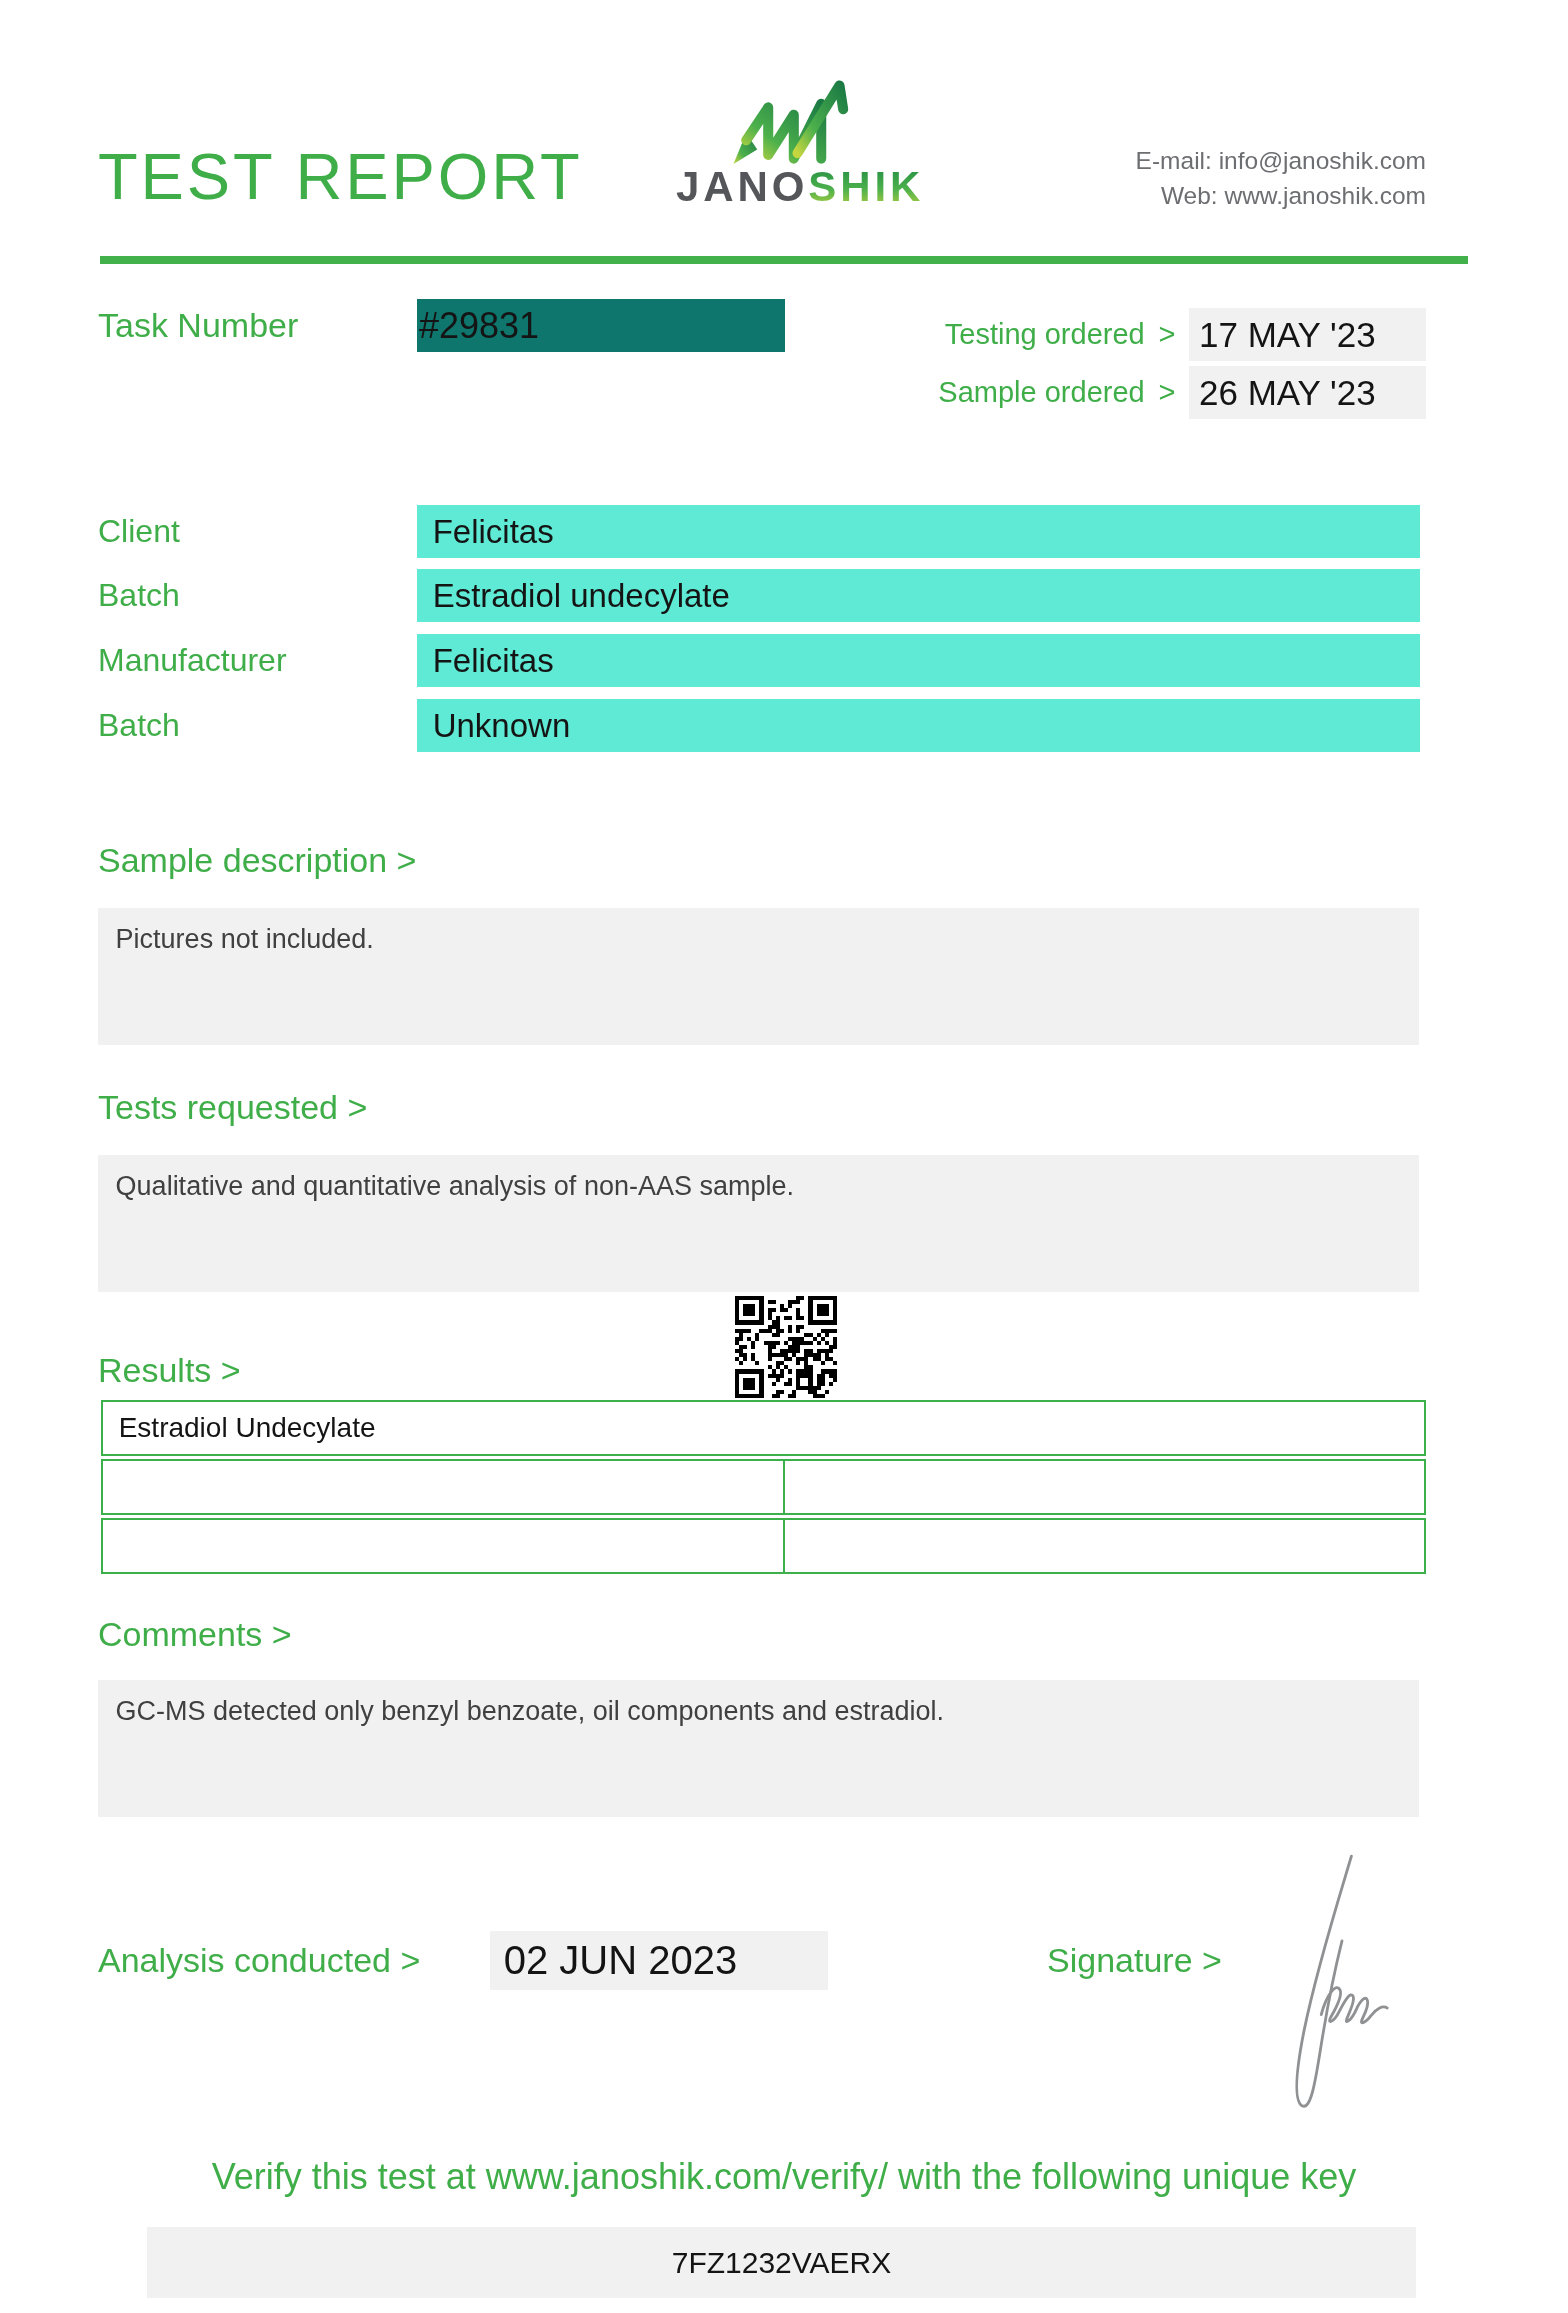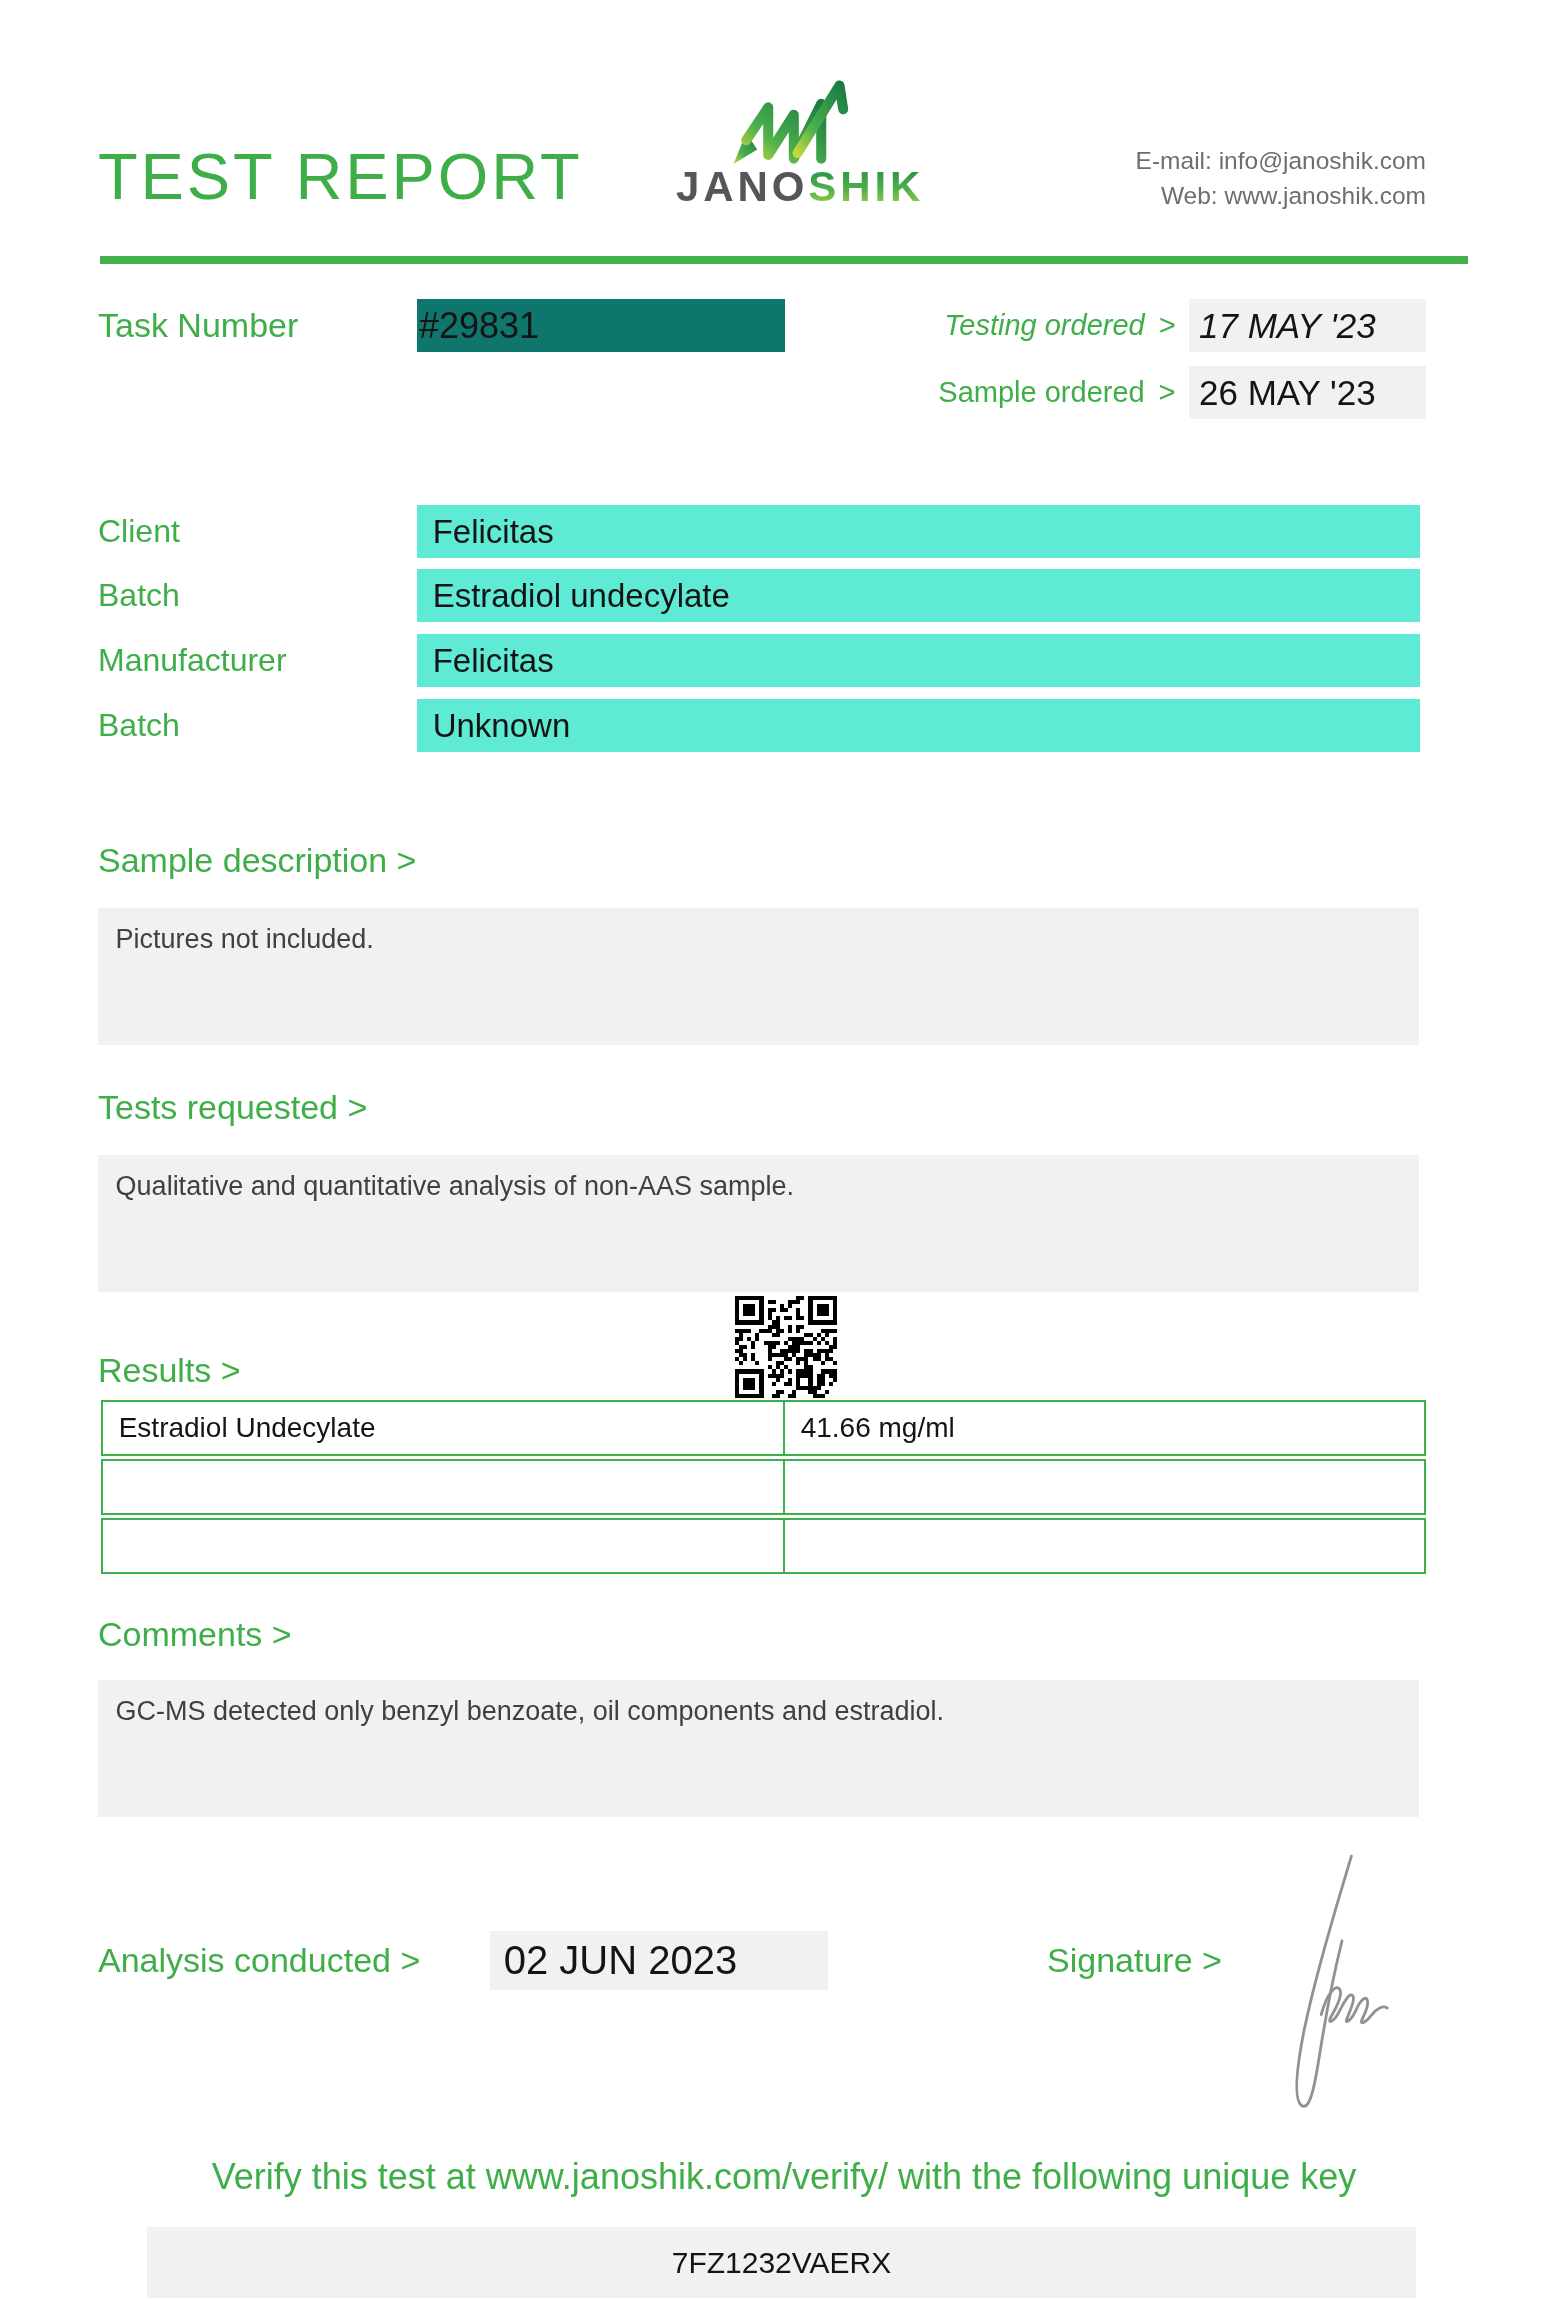--- a/index.html
+++ b/index.html
@@ -38,21 +38,21 @@
     font-size:34px;color:#3fae49;
   }
   .task-value{
     position:absolute;left:417px;top:299px;width:368px;height:53px;
     background:#0f766e;font-size:36px;line-height:53px;
     padding-left:2px;box-sizing:border-box;color:#141414;
   }
   .date-row{
     position:absolute;right:142px;display:flex;align-items:center;height:53px;
   }
-  .date-row.r1{top:299px;font-style:italic;} .date-row.r2{top:366px;}
+  .date-row.r1{top:308px;} .date-row.r2{top:366px;}
   .date-row .dlabel{font-size:29px;color:#3fae49;}
   .date-row .darrow{font-size:29px;color:#3fae49;margin:0 13.7px;}
   .date-row .dvalue{
     width:237px;height:53px;background:#f1f1f1;font-size:35px;line-height:53px;
     padding-left:10px;box-sizing:border-box;color:#141414;white-space:nowrap;
   }
   
   .detail-row{position:absolute;left:0;width:100%;height:53px;}
   .detail-row .dr-label{
     position:absolute;left:98px;top:0;height:53px;line-height:53px;
@@ -391,21 +391,20 @@
       <rect x="13" y="24" width="1" height="1" fill="#000"></rect>
       <rect x="14" y="24" width="1" height="1" fill="#000"></rect>
       <rect x="19" y="24" width="1" height="1" fill="#000"></rect>
       <rect x="20" y="24" width="1" height="1" fill="#000"></rect>
       <rect x="21" y="24" width="1" height="1" fill="#000"></rect>
     </svg>
 
   <div class="results-table">
     <div class="rt-row">
       <div class="rt-cell">Estradiol Undecylate</div>
-      <div class="rt-cell val">41.66 mg/ml</div>
     </div>
     <div class="rt-row">
       <div class="rt-cell"></div>
       <div class="rt-cell val"></div>
     </div>
     <div class="rt-row">
       <div class="rt-cell"></div>
       <div class="rt-cell val"></div>
     </div>
   </div>

